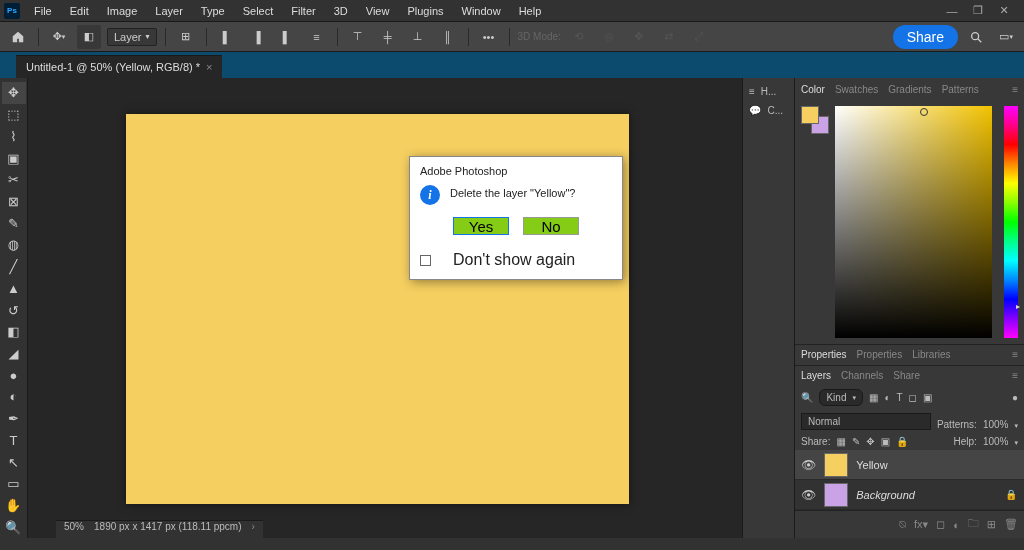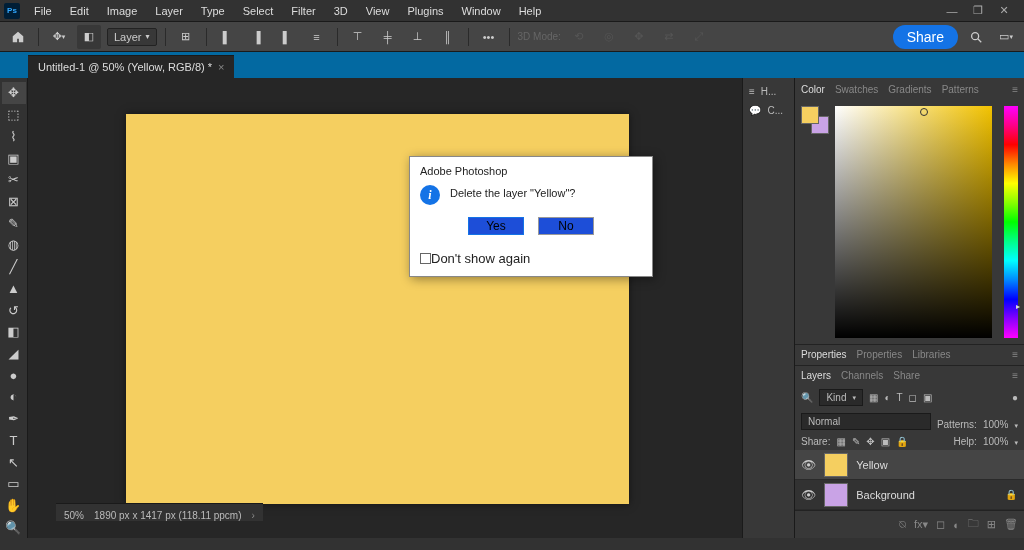--- a/index.html
+++ b/index.html
@@ -7,70 +7,70 @@
 .menubar{height:22px;background:#323232;display:flex;align-items:center;padding:0 4px;gap:2px;border-bottom:1px solid #1a1a1a}
 .ps-logo{width:16px;height:16px;background:#001e36;color:#31a8ff;font-size:8px;font-weight:bold;display:flex;align-items:center;justify-content:center;border-radius:2px;margin-right:4px}
 .menu-item{padding:2px 8px;color:#ddd;font-size:11px;cursor:pointer}
 .win-controls{margin-left:auto;display:flex;gap:10px;padding-right:8px}
 .win-btn{width:16px;height:16px;display:flex;align-items:center;justify-content:center;color:#aaa;cursor:pointer}
 .optbar{height:30px;background:#454545;display:flex;align-items:center;padding:0 6px;gap:6px;border-bottom:1px solid #1a1a1a}
 .opt-btn{width:24px;height:24px;display:flex;align-items:center;justify-content:center;color:#ccc;cursor:pointer;border-radius:2px}
 .opt-sep{width:1px;height:18px;background:#2a2a2a;margin:0 2px}
 .layer-select{background:#383838;color:#ccc;font-size:11px;padding:2px 6px;border:1px solid #222;border-radius:2px;display:flex;align-items:center;gap:4px}
 .share-btn{background:#1473e6;color:#fff;padding:4px 14px;border-radius:12px;font-size:14px;margin-left:auto;cursor:pointer}
-.tabbar{height:26px;background:#0369a1;display:flex;align-items:flex-end;padding-left:28px}
+.tabbar{height:26px;background:#0c4a6e;display:flex;align-items:flex-end;padding-left:16px}
 .doctab{background:#262626;color:#ddd;font-size:11px;padding:5px 10px;border-top:1px solid #1a1a1a;display:flex;align-items:center;gap:6px}
 .doctab .x{color:#888;cursor:pointer}
 .main{display:flex;height:460px}
 .toolbar{width:28px;background:#323232;display:flex;flex-direction:column;align-items:center;padding-top:4px;border-right:1px solid #1a1a1a}
 .tool{width:24px;height:22px;display:flex;align-items:center;justify-content:center;color:#ccc;cursor:pointer;font-size:13px;position:relative}
 .tool.active{background:#454545}
 .canvas-area{flex:1;background:#262626;position:relative;display:flex;align-items:center;justify-content:center}
 .canvas{width:503px;height:390px;background:#f5cf60;box-shadow:0 0 8px rgba(0,0,0,.5);position:absolute;top:36px;left:98px}
-.dialog{position:absolute;top:78px;left:381px;width:244px;background:#fff;border:1px solid #888;box-shadow:2px 2px 10px rgba(0,0,0,.4);color:#000}
+.dialog{position:absolute;top:78px;left:381px;width:214px;background:#fff;border:1px solid #888;box-shadow:2px 2px 10px rgba(0,0,0,.4);color:#000}
 .dialog-title{padding:8px 10px 4px;font-size:11px;color:#222}
 .dialog-body{display:flex;gap:10px;padding:4px 10px 8px;align-items:flex-start}
 .info-icon{width:20px;height:20px;border-radius:50%;background:#1473e6;color:#fff;font-weight:bold;display:flex;align-items:center;justify-content:center;font-size:12px;font-style:italic;font-family:Georgia,serif}
 .dialog-msg{font-size:11px;color:#222;padding-top:2px}
 .dialog-btns{display:flex;justify-content:center;gap:14px;padding:4px 0 10px}
-.dbtn{width:56px;height:18px;font-size:12px;background:#1d4ed8;border:1px solid #999;cursor:pointer}
+.dbtn{width:56px;height:18px;font-size:15px;background:#84cc16;border:1px solid #999;cursor:pointer}
 .dbtn.primary{border:1.5px solid #1473e6}
-.dialog-foot{display:flex;align-items:center;gap:0;padding:6px 10px 10px;font-size:13px;color:#222}
+.dialog-foot{display:flex;align-items:center;gap:22px;padding:6px 10px 10px;font-size:16px;color:#222}
 .chk{width:11px;height:11px;border:1px solid #666;background:#fff;cursor:pointer}
 .mini-panels{width:52px;background:#383838;border-left:1px solid #1a1a1a;padding-top:4px}
 .mini-row{display:flex;align-items:center;padding:4px 6px;gap:6px;color:#bbb;font-size:10px;cursor:pointer}
 .right-panels{width:230px;background:#383838;border-left:1px solid #1a1a1a;display:flex;flex-direction:column}
 .panel-tabs{display:flex;height:24px;align-items:center;padding:0 6px;gap:10px;font-size:10px;color:#888}
 .panel-tabs .active{color:#ddd}
 .panel-menu{margin-left:auto;color:#888;cursor:pointer}
 .color-panel{display:flex;padding:6px;gap:6px}
 .swatch-box{width:28px;height:28px;position:relative}
 .swatch-fg{position:absolute;width:18px;height:18px;background:#f5cf60;border:1px solid #666;top:0;left:0}
 .swatch-bg{position:absolute;width:18px;height:18px;background:#c9a3e6;border:1px solid #666;bottom:0;right:0}
 .picker{flex:1;height:232px;background:linear-gradient(to bottom,transparent 0%,#000 100%),linear-gradient(to right,#fff 0%,#f2c200 100%);position:relative}
 .picker-dot{position:absolute;width:8px;height:8px;border:1px solid #333;border-radius:50%;top:2px;right:64px}
 .hue-strip{width:14px;height:232px;background:linear-gradient(to bottom,#f0f,#f08,#f00,#f80,#ff0,#8f0,#0f0,#0f8,#0ff,#08f,#00f,#80f,#f0f);margin-left:6px;position:relative}
 .hue-strip::after{content:"▸";position:absolute;right:-2px;top:196px;color:#ddd;font-size:8px}
 .prop-tabs{display:flex;height:22px;align-items:center;padding:0 6px;gap:10px;font-size:10px;color:#888;border-top:1px solid #222}
 .prop-tabs .active{color:#ddd}
 .layer-panel{flex:1;display:flex;flex-direction:column}
 .layer-filters{display:flex;align-items:center;gap:6px;padding:4px 6px;font-size:10px;color:#bbb}
-.kind-sel{background:#2a2a2a;border:1px solid #1a1a1a;padding:2px 6px;border-radius:0;display:flex;align-items:center;gap:6px}
+.kind-sel{background:#2a2a2a;border:1px solid #1a1a1a;padding:2px 6px;border-radius:6px;display:flex;align-items:center;gap:6px}
 .blend-row{display:flex;align-items:flex-end;padding:3px 6px;gap:6px;font-size:10px;color:#bbb}
 .blend-sel{background:#2a2a2a;border:1px solid #1a1a1a;padding:2px 6px;flex:1}
 .layers-list{flex:1;background:#323232}
 .layer-row{display:flex;align-items:center;height:30px;padding:0 6px;gap:8px;border-bottom:1px solid #2a2a2a}
 .layer-row.sel{background:#454545}
 .eye{color:#ccc;font-size:12px;cursor:pointer}
 .layer-thumb{width:24px;height:24px;border:1px solid #666}
 .layer-name{font-size:11px;color:#ddd}
-.layer-name.bg{}
+.layer-name.bg{font-style:italic}
 .lock-ic{margin-left:auto;color:#888;font-size:10px}
 .layer-bottom{display:flex;align-items:center;justify-content:flex-end;gap:8px;padding:4px 6px;color:#888;font-size:11px;border-top:1px solid #222}
-.statusbar{position:absolute;bottom:17px;left:28px;height:18px;background:#323232;display:flex;align-items:flex-end;padding:0 8px;gap:10px;font-size:10px;color:#bbb;border-top:1px solid #1a1a1a}
+.statusbar{position:absolute;bottom:0;left:28px;height:18px;background:#323232;display:flex;align-items:flex-start;padding:0 8px;gap:10px;font-size:10px;color:#bbb;border-top:1px solid #1a1a1a}
 svg{display:block}
 </style>
 </head>
 <body>
 
 <div class="menubar">
   <div class="ps-logo">Ps</div>
   <div id="menu-host" style="display: contents;"><div class="menu-item">File</div><div class="menu-item">Edit</div><div class="menu-item">Image</div><div class="menu-item">Layer</div><div class="menu-item">Type</div><div class="menu-item">Select</div><div class="menu-item">Filter</div><div class="menu-item">3D</div><div class="menu-item">View</div><div class="menu-item">Plugins</div><div class="menu-item">Window</div><div class="menu-item">Help</div></div>
   <div class="win-controls">
     <div class="win-btn">—</div>

